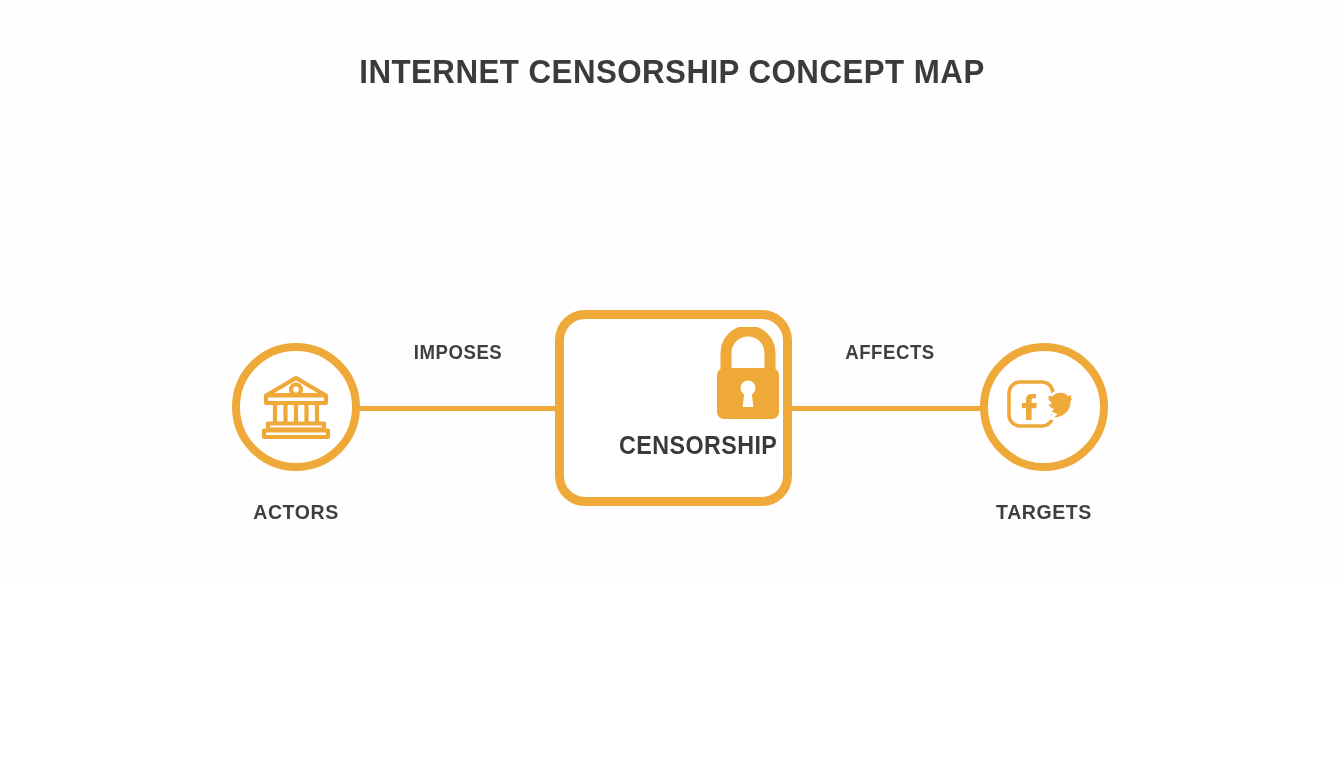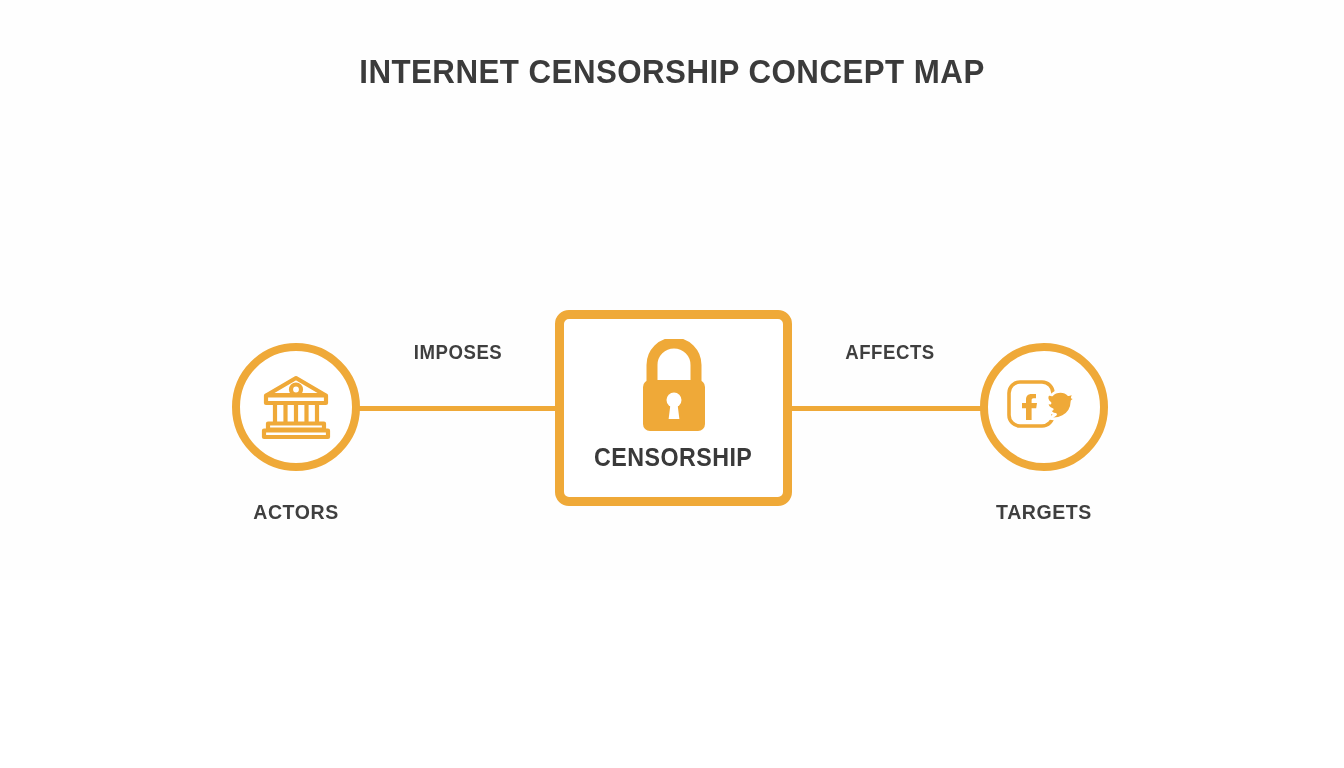--- a/index.html
+++ b/index.html
@@ -97,27 +97,27 @@
 
   
   .center-node {
     position: absolute;
     left: 555px;
     top: 310px;
     width: 237px;
     height: 196px;
     box-sizing: border-box;
     border: 9px solid #efa938;
-    border-radius: 14px;
+    border-radius: 30px;
     background: #ffffff;
     display: flex;
     flex-direction: column;
-    align-items: center;
+    align-items: flex-end;
     justify-content: flex-start;
-    padding-top: 20px;
+    padding-top: 8px;
   }
   .center-label {
     margin-top: 8px;
     font-size: 25px;
     font-weight: 700;
     letter-spacing: 0.5px;
     color: #3a3a3a;
     font-family: "Liberation Sans Narrow", "Liberation Sans", sans-serif;
     transform: scaleX(0.93);
     white-space: nowrap;

